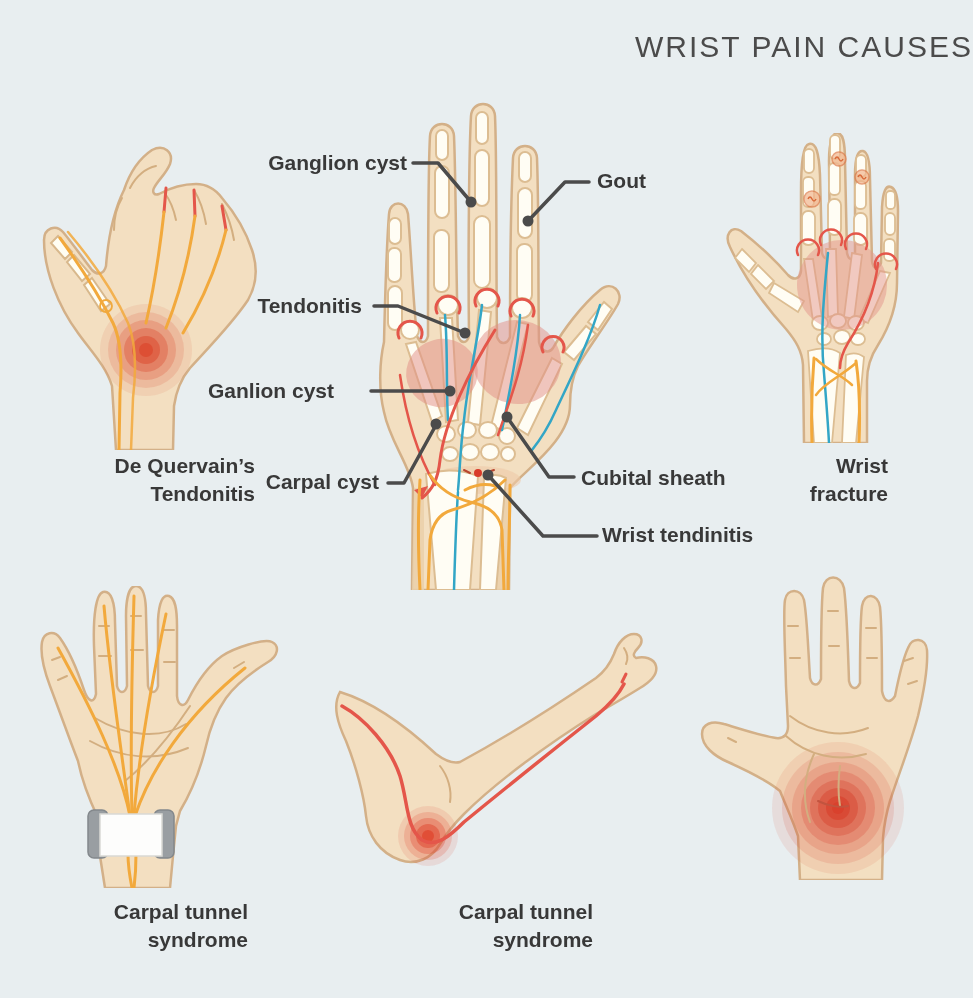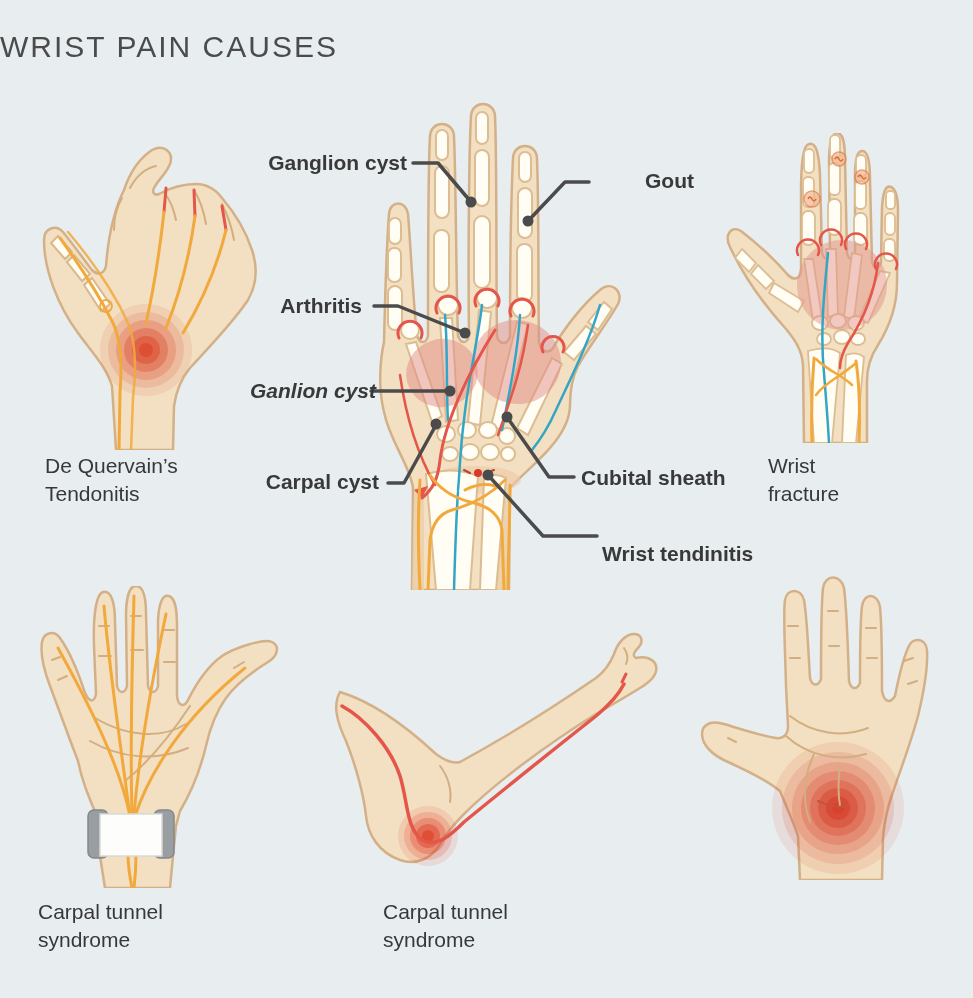--- a/index.html
+++ b/index.html
@@ -1,22 +1,22 @@
 <!DOCTYPE html>
 <html><head>
 <meta charset="utf-8">
 <style>
   html,body{margin:0;padding:0;background:#e8eef0;}
   #stage{position:relative;width:973px;height:998px;background:#e8eef0;overflow:hidden;
          font-family:"Liberation Sans",sans-serif;}
-  .title{position:absolute;top:30px;left:0;width:100%;text-align:left;
+  .title{position:absolute;top:30px;left:0;width:100%;text-align:right;
          font-size:30px;font-weight:400;letter-spacing:2px;color:#4b4b4b;}
   .label{position:absolute;font-size:21px;font-weight:700;color:#393939;white-space:nowrap;z-index:5;}
-  .caption{position:absolute;font-size:21px;line-height:1.32;font-weight:400;color:#383838;
-           text-align:left;z-index:5;}
+  .caption{position:absolute;font-size:21px;line-height:1.32;font-weight:700;color:#383838;
+           text-align:right;z-index:5;}
   .illus{position:absolute;z-index:1;}
   #leaders{position:absolute;left:0;top:0;z-index:4;}
 </style>
 </head>
 <body>
 
 <div id="stage">
 
   <div class="title">WRIST PAIN CAUSES</div>
 
@@ -330,25 +330,25 @@
         <circle cx="528" cy="221" r="5.5"></circle>
       <circle cx="465" cy="333" r="5.5"></circle>
         <circle cx="450" cy="391" r="5.5"></circle>
       <circle cx="436" cy="424" r="5.5"></circle>
         <circle cx="507" cy="417" r="5.5"></circle>
       <circle cx="488" cy="475" r="5.5"></circle>
     </g>
   </svg>
 
   <div class="label" style="right:566px;top:151px;">Ganglion cyst</div>
-  <div class="label" style="left:597px;top:169px;margin-left:48px;">Gout</div>
-  <div class="label" style="right:611px;top:294px;">Arthritis</div>
-  <div class="label" style="right:597px;top:379px;font-style:italic;">Ganlion cyst</div>
+  <div class="label" style="left:597px;top:169px;">Gout</div>
+  <div class="label" style="right:611px;top:294px;">Tendonitis</div>
+  <div class="label" style="right:639px;top:379px;">Ganlion cyst</div>
   <div class="label" style="right:594px;top:470px;">Carpal cyst</div>
   <div class="label" style="left:581px;top:466px;">Cubital sheath</div>
-  <div class="label" style="left:602px;top:523px;margin-top:19px;">Wrist tendinitis</div>
+  <div class="label" style="left:602px;top:523px;">Wrist tendinitis</div>
 
   <div class="caption" style="left:45px;top:452px;width:210px;">De Quervain’s Tendonitis</div>
   <div class="caption" style="left:38px;top:898px;width:210px;">Carpal tunnel syndrome</div>
   <div class="caption" style="left:768px;top:452px;width:120px;">Wrist fracture</div>
   <div class="caption" style="left:383px;top:898px;width:210px;">Carpal tunnel syndrome</div>
 
 </div>
 
 </body></html>

